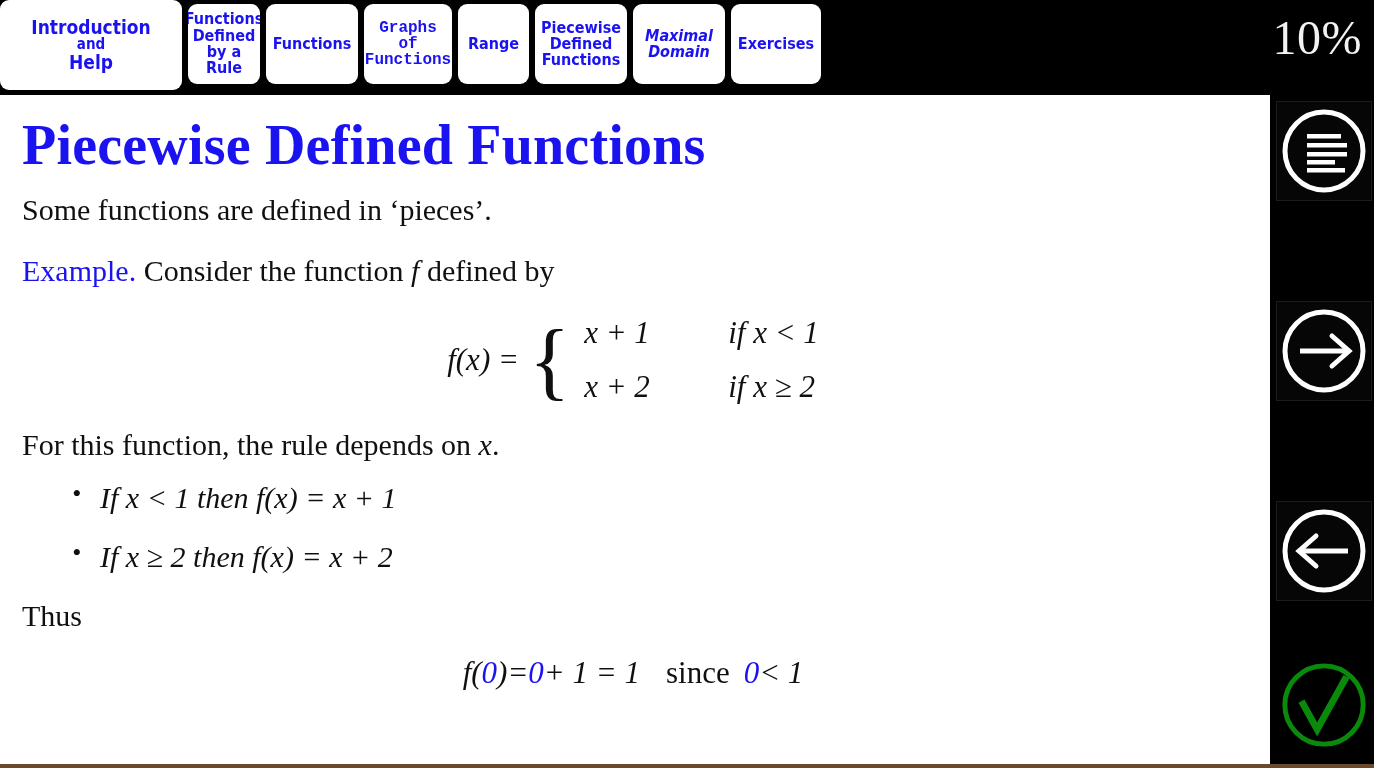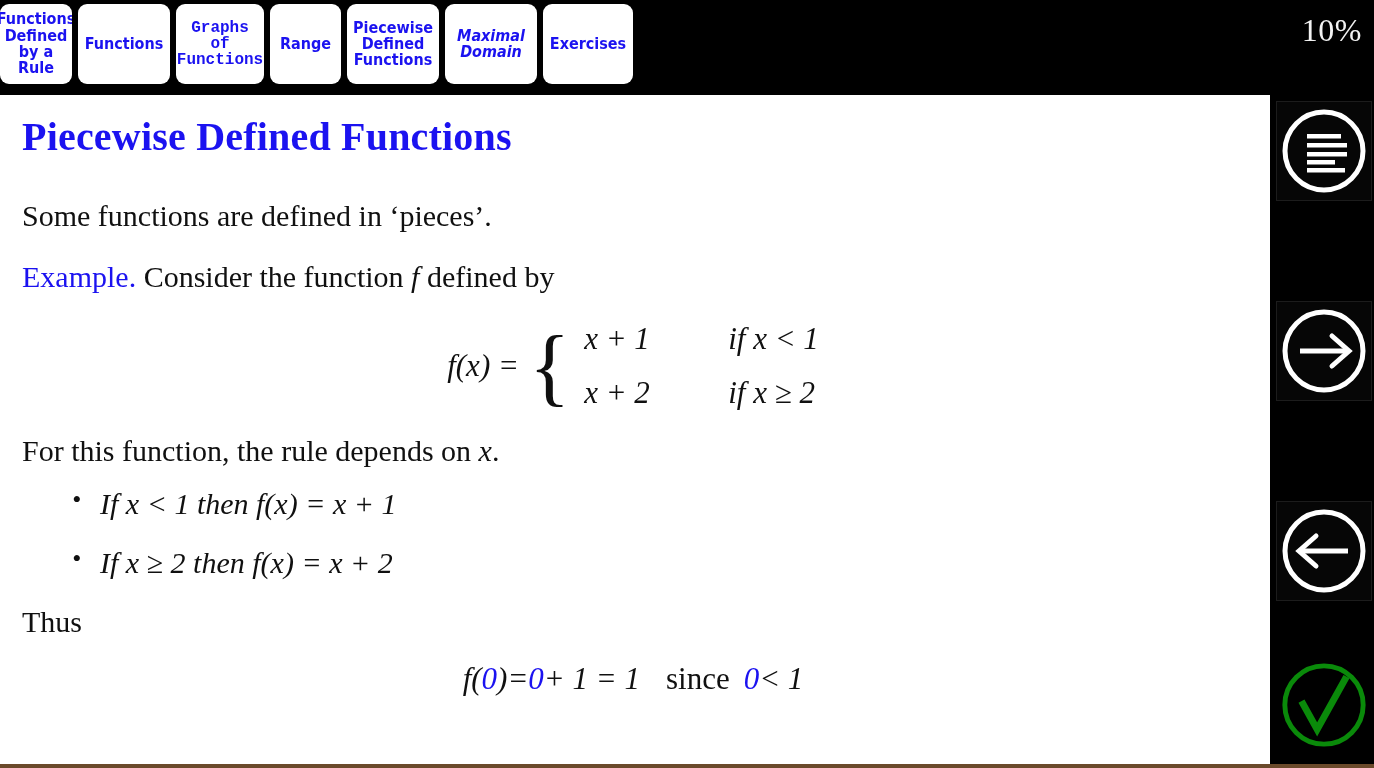--- a/index.html
+++ b/index.html
@@ -80,21 +80,21 @@
   .navtab.w-pdf   { width: 92px; }
   .navtab.w-md    { width: 92px; font-style: italic; }
   .navtab.w-ex    { width: 90px; }
 
   #progress {
     position: absolute;
     right: 12px;
     top: 14px;
     color: #f2f2f2;
     font-family: "Liberation Serif", serif;
-    font-size: 32px;
+    font-size: 48px;
     line-height: 1;
     letter-spacing: 0.5px;
   }
 
   
   #slide {
     position: absolute;
     left: 0;
     top: 95px;
     width: 1270px;
@@ -112,24 +112,24 @@
     background: #6b4a2b;
   }
 
   .slide-inner {
     padding: 18px 26px 0 22px;
     font-family: "Liberation Serif", serif;
     color: #101010;
   }
 
   h1.slide-title {
-    margin: 4px 0 42px 0;
+    margin: 4px 0 20px 0;
     font-family: "Liberation Serif", serif;
     font-weight: bold;
-    font-size: 40px;
+    font-size: 56px;
     color: #1b12f0;
     letter-spacing: 0.2px;
     line-height: 1;
   }
 
   p.body {
     margin: 0 0 26px 0;
     font-size: 30px;
     line-height: 1.15;
     color: #101010;
@@ -224,20 +224,25 @@
   .sbicon { display: block; }
 </style>
 </head>
 <body>
 
 <div id="app">
 
   <div id="navbar">
     <div class="navtabs">
 
+      <div class="navtab t0">
+        <span class="tline">Introduction</span>
+        <span class="tline small">and</span>
+        <span class="tline">Help</span>
+      </div>
 
       <div class="navtab tn w-fdr">
         <span class="tline">Functions</span>
         <span class="tline">Defined</span>
         <span class="tline">by a</span>
         <span class="tline">Rule</span>
       </div>
 
       <div class="navtab tn w-fn">
         <span class="tline">Functions</span>

